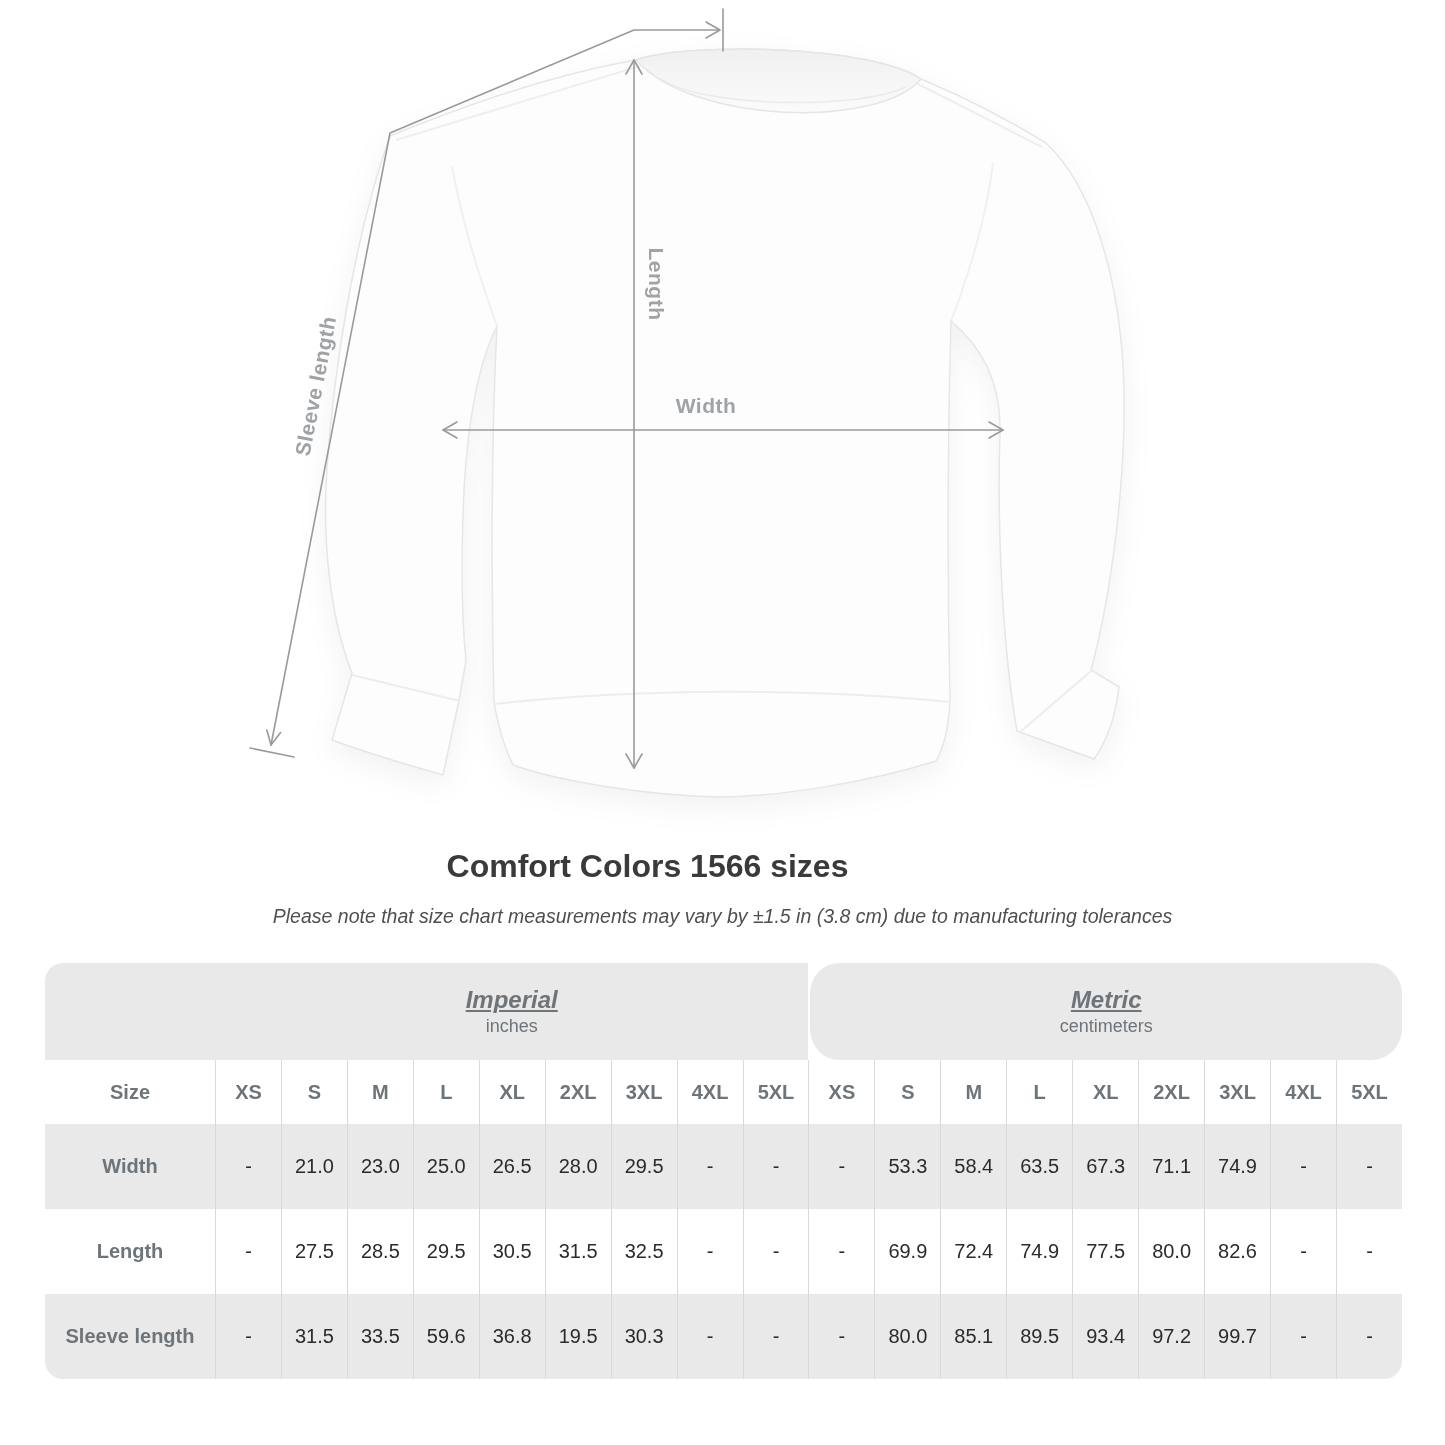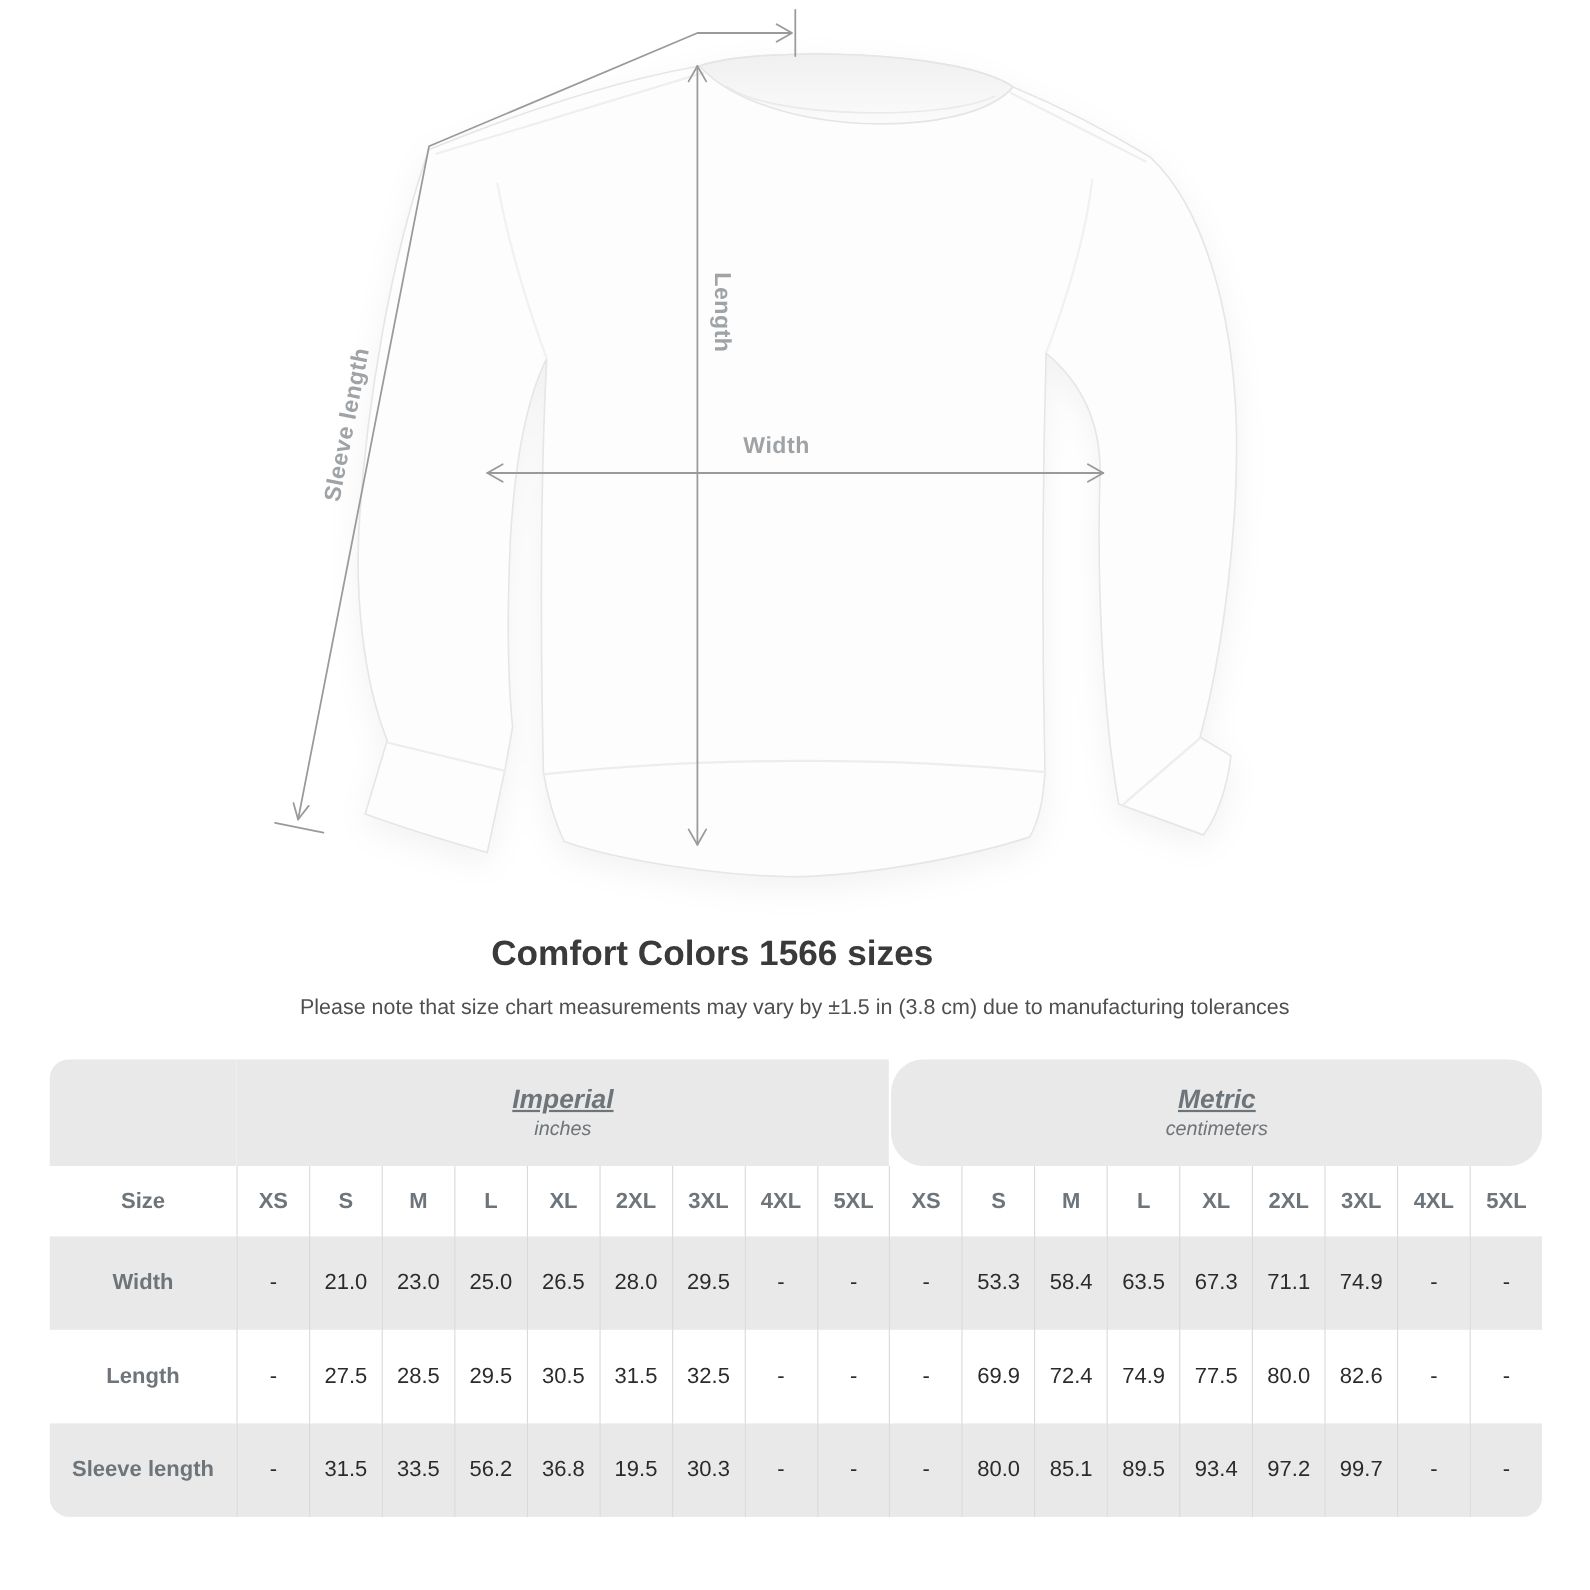--- a/index.html
+++ b/index.html
@@ -29,32 +29,32 @@
   .label-sleeve{left:216px;top:374px;width:200px;transform:rotate(-79deg);}
   .label-length{left:581px;top:272px;width:150px;transform:rotate(90deg);}
   .label-width{left:631px;top:394px;width:150px;}
   
   .page-title{
     position:absolute;left:0;top:848px;width:1295px;text-align:center;
     font-size:32px;font-weight:bold;color:var(--title,#3a3a3a);
   }
   .page-note{
     position:absolute;left:0;top:905px;width:1445px;text-align:center;
-    font-size:19.5px;color:var(--subtitle,#4f4f4f);
+    font-size:19.5px;font-style:italic;color:var(--subtitle,#4f4f4f);
   }
   
   .table-wrap{
     position:absolute;left:45px;top:963px;width:1357px;border-radius:18px;overflow:hidden;
   }
   table.size-table{width:100%;border-collapse:separate;border-spacing:0;table-layout:fixed;}
   .size-table td,.size-table th{text-align:center;vertical-align:middle;padding:0;}
   tr.units-row td{height:97px;background:var(--band,#e9e9e9);}
   tr.units-row td.group-metric{border-left:2px solid #ffffff;border-radius:31px;}
   .gname{font-size:24px;font-weight:bold;font-style:italic;color:var(--header-text,#6e757a);line-height:1.25;text-decoration:underline;}
-  .gunit{font-size:18px;font-style:italic;color:var(--header-text,#6e757a);line-height:1.3;}
+  .gunit{font-size:18px;color:var(--header-text,#6e757a);line-height:1.3;}
   tr.sizes-row th{
     height:64px;background:#ffffff;font-size:20px;font-weight:bold;
     color:var(--header-text,#6e757a);border-left:1px solid var(--separator,#d9d9d9);
   }
   tr.sizes-row th:first-child{border-left:none;}
   tr.data-row td{
     height:85px;font-size:20px;color:var(--value-text,#2b2b2b);
     border-left:1px solid var(--separator,#d9d9d9);background:#ffffff;
   }
   tr.data-row td:first-child{
@@ -251,21 +251,21 @@
         <td>82.6</td>
         <td>-</td>
         <td>-</td>
       </tr>
 
       <tr class="data-row row-grey">
         <td>Sleeve length</td>
         <td>-</td>
         <td>31.5</td>
         <td>33.5</td>
-        <td>56.2</td>
+        <td>59.6</td>
         <td>36.8</td>
         <td>19.5</td>
         <td>30.3</td>
         <td>-</td>
         <td>-</td>
         <td>-</td>
         <td>80.0</td>
         <td>85.1</td>
         <td>89.5</td>
         <td>93.4</td>

